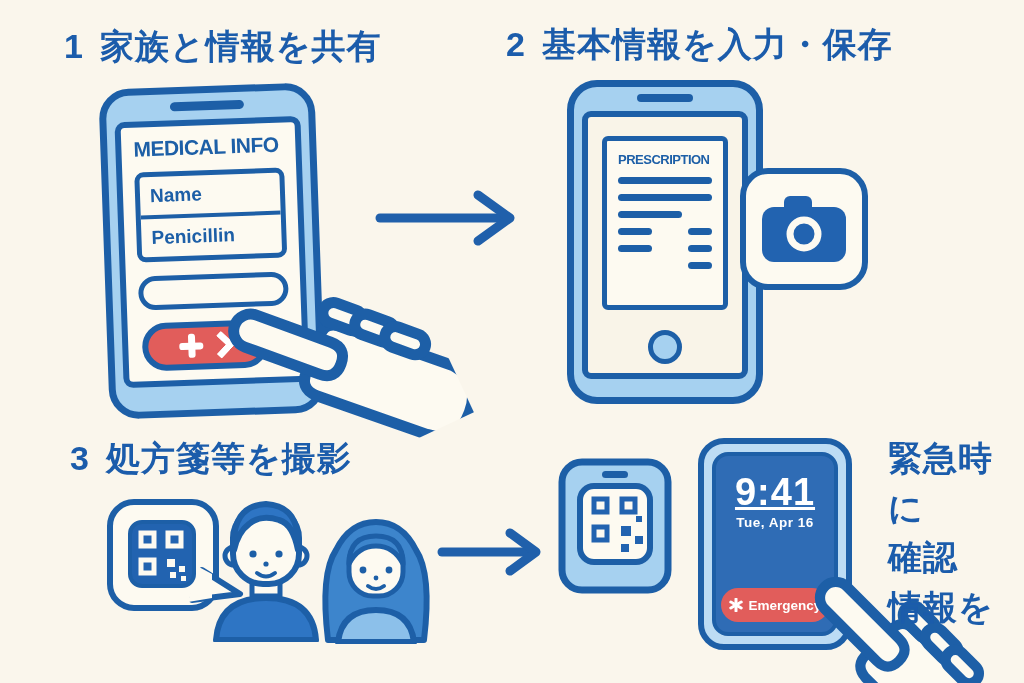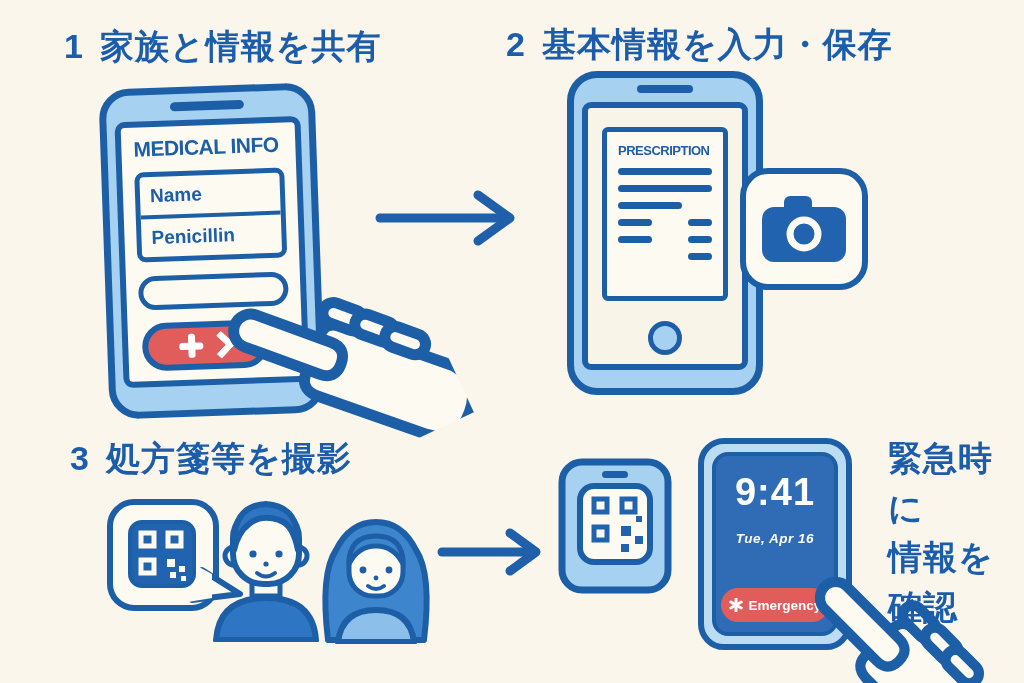--- a/index.html
+++ b/index.html
@@ -56,21 +56,21 @@
   .plus-shape::before,.plus-shape::after{
     content:""; position:absolute; background:#fff; border-radius:3px;
   }
   .plus-shape::before{left:0; top:9px; width:24px; height:7px;}
   .plus-shape::after{left:9px; top:0; width:7px; height:24px;}
   .chev-shape{
     width:13px; height:13px; border-top:7px solid #fff; border-right:7px solid #fff;
     border-radius:2px; transform:rotate(45deg); margin-left:-4px;
   }
   
-  #phone2{left:567px; top:71px; width:196px; height:324px;}
+  #phone2{left:567px; top:80px; width:196px; height:324px;}
   #phone2 .speaker{top:14px; width:56px; height:8px;}
   #phone2 .screen{
     position:absolute; left:15px; top:31px; width:166px; height:268px;
     background:#f9f4e8; border:6px solid #1d5fa7; border-radius:9px;
     box-sizing:border-box;
   }
   .document{
     margin:19px auto 0; width:126px; height:174px; background:#fdfaf1;
     border:5px solid #1d5fa7; border-radius:6px; box-sizing:border-box;
     padding:11px 11px;
@@ -94,22 +94,22 @@
   #lockphone{
     left:698px; top:438px; width:154px; height:212px;
     background:#bcdcf4; border:6px solid #1d5fa7; border-radius:26px;
     box-sizing:border-box; padding:8px;
   }
   #lockscreen{
     position:relative; width:100%; height:100%; box-sizing:border-box;
     background:#2f6cb5; border:4px solid #1d5fa7; border-radius:16px;
     color:#fff; text-align:center; overflow:hidden;
   }
-  .time{margin-top:15px; font-size:38px; font-weight:700; letter-spacing:1px;}
-  .date{margin-top:17px; font-size:13.5px; font-weight:600; letter-spacing:0.5px;font-style:italic;}
+  .time{margin-top:15px; font-size:38px; font-weight:700; letter-spacing:1px;text-decoration:underline;}
+  .date{margin-top:1px; font-size:13.5px; font-weight:600; letter-spacing:0.5px;}
   .emergency-btn{
     position:absolute; left:5px; bottom:10px; width:108px; height:34px;
     background:#e15d5b; border-radius:18px;
     display:flex; align-items:center; justify-content:center; gap:6px;
   }
   .emg-label{font-size:13.5px; font-weight:600; color:#fff;}
   
   .gfx{display:block;}
 </style>
 </head>
@@ -293,17 +293,17 @@
       <path d="M66,92 Q52,104 64,118 L148,200 Q172,222 196,198 Q220,174 200,148 L116,66 Q104,54 92,66 Z"></path>
       <rect x="-21" y="-10.5" width="42" height="21" rx="10.5" transform="translate(122,58) rotate(45)"></rect>
       <rect x="-21" y="-10.5" width="42" height="21" rx="10.5" transform="translate(146,82) rotate(45)"></rect>
       <rect x="-21" y="-10.5" width="42" height="21" rx="10.5" transform="translate(168,106) rotate(45)"></rect>
       <path d="M44,20 A16,16 0 0 0 20,44 L76,100 Q88,112 100,100 Q112,88 100,76 Z"></path>
     </g>
   </svg>
 
   <div class="abs" id="note">
     <div>緊急時に</div>
+    <div>確認</div>
     <div>情報を</div>
-    <div>確認</div>
   </div>
 
 </div>
 
 </body></html>

